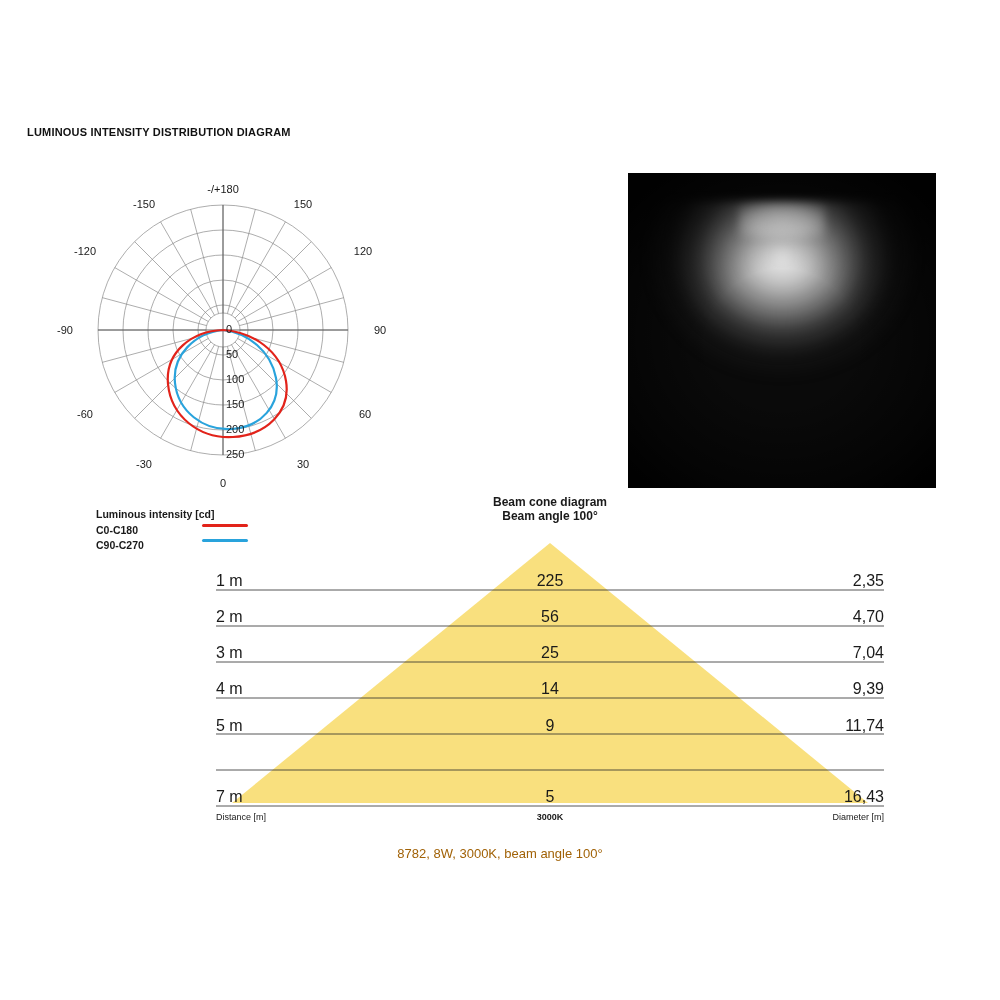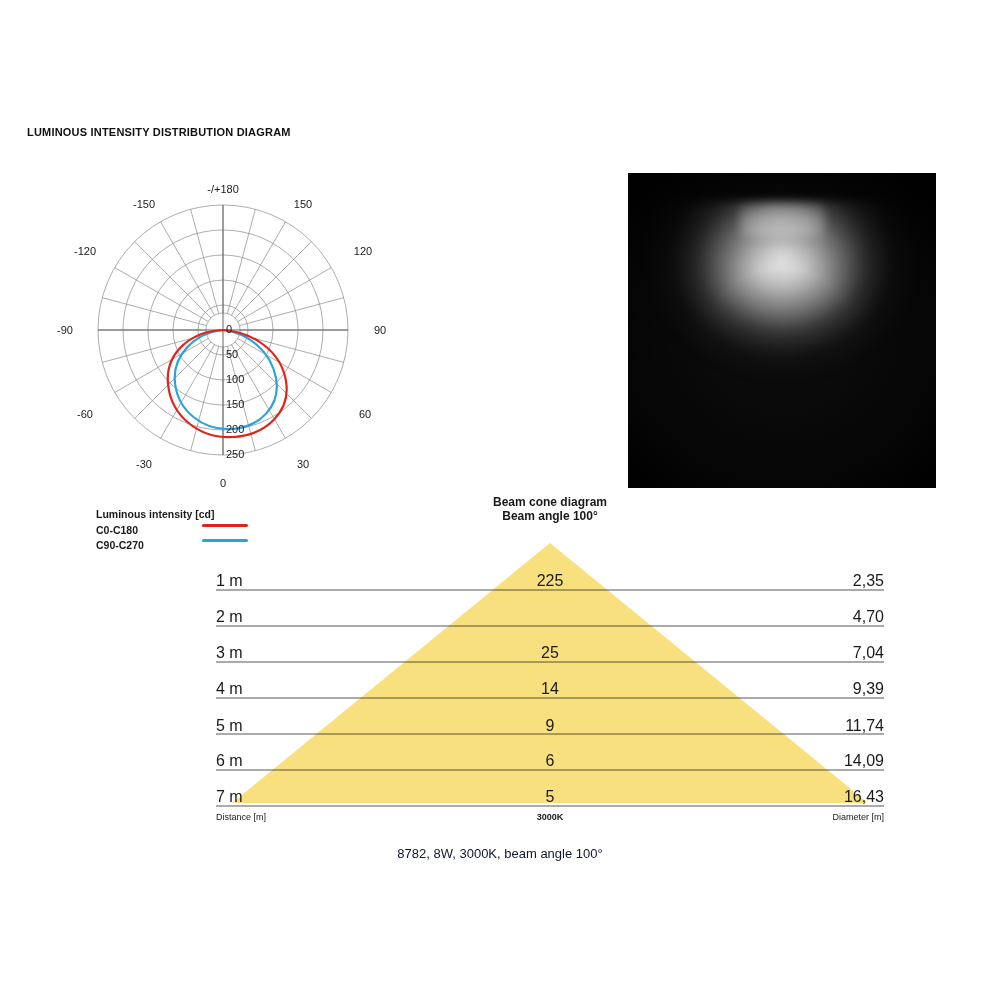--- a/index.html
+++ b/index.html
@@ -168,21 +168,21 @@
   }
   #cone-axis-labels .right { position: absolute; right: 0; top: 0; }
 
   #caption {
     position: absolute;
     left: 0;
     top: 846px;
     width: 1000px;
     text-align: center;
     font-size: 13px;
-    color: #0f172a;
+    color: #a16207;
   }
 </style>
 </head>
 <body>
 
 <div class="page-title">LUMINOUS INTENSITY DISTRIBUTION DIAGRAM</div>
 
 <div id="polar-wrap">
   <svg id="polar-svg" width="380" height="340" viewBox="0 0 380 340">
     <defs></defs>
@@ -302,42 +302,38 @@
     </g>
   </svg>
 
   <div class="cone-row" style="top:37px;">
     <span class="dist">1 m</span>
     <span class="lux">225</span>
     <span class="dia">2,35</span>
   </div>
   <div class="cone-row" style="top:73px;">
     <span class="dist">2 m</span>
+    <span class="lux">56</span>
     <span class="dia">4,70</span>
   </div>
   <div class="cone-row" style="top:109px;">
     <span class="dist">3 m</span>
     <span class="lux">25</span>
     <span class="dia">7,04</span>
   </div>
   <div class="cone-row" style="top:145px;">
     <span class="dist">4 m</span>
     <span class="lux">14</span>
     <span class="dia">9,39</span>
   </div>
   <div class="cone-row" style="top:182px;">
     <span class="dist">5 m</span>
     <span class="lux">9</span>
     <span class="dia">11,74</span>
   </div>
-  <div class="cone-row" style="top:217px;">
-    <span class="dist">6 m</span>
-    <span class="lux">6</span>
-    <span class="dia">14,09</span>
-  </div>
   <div class="cone-row" style="top:253px;">
     <span class="dist">7 m</span>
     <span class="lux">5</span>
     <span class="dia">16,43</span>
   </div>
 </div>
 
 <div id="cone-axis-labels">
   <span class="left">Distance [m]</span>
   <div class="center">

